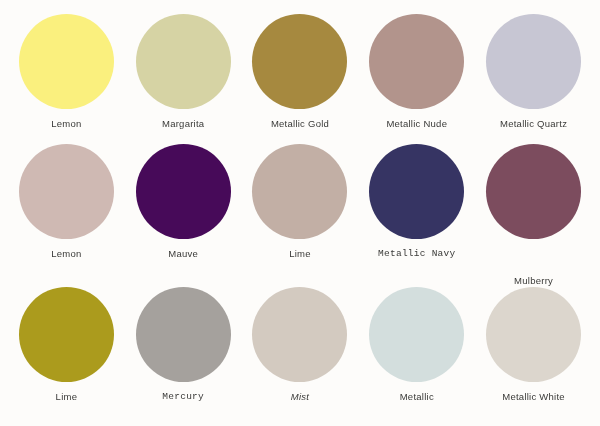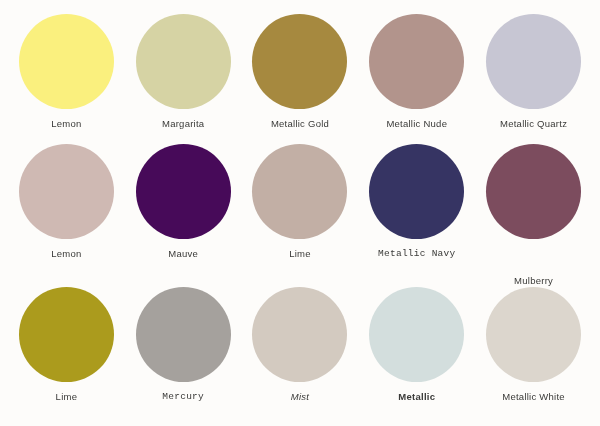--- a/index.html
+++ b/index.html
@@ -99,19 +99,19 @@
     <div class="swatch-cell">
       <div class="swatch-disc" style="background: rgb(165, 161, 157);"></div>
       <div class="swatch-label" style="color: rgb(58, 58, 56); font-family: Liberation Mono, monospace;">Mercury</div>
     </div>
     <div class="swatch-cell">
       <div class="swatch-disc" style="background: rgb(211, 202, 192);"></div>
       <div class="swatch-label" style="color: rgb(58, 58, 56); font-style: italic;">Mist</div>
     </div>
     <div class="swatch-cell">
       <div class="swatch-disc" style="background: rgb(211, 222, 221);"></div>
-      <div class="swatch-label" style="color: rgb(58, 58, 56); font-weight: bold;">Metallic</div>
+      <div class="swatch-label" style="color: rgb(58, 58, 56);">Metallic</div>
     </div>
     <div class="swatch-cell">
       <div class="swatch-disc" style="background: rgb(220, 214, 205);"></div>
       <div class="swatch-label" style="color: rgb(58, 58, 56); text-align: center;">Metallic White</div>
     </div>
   </div>
 
 </body></html>

